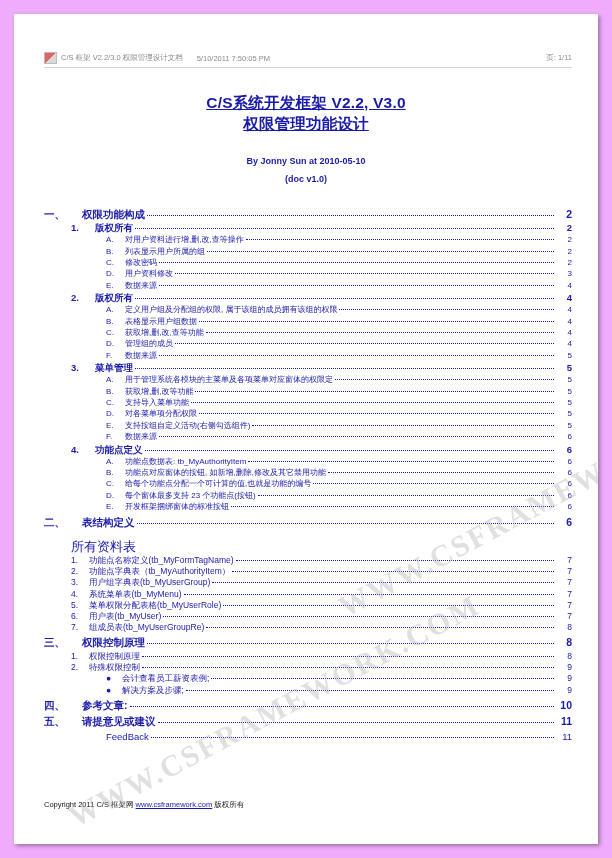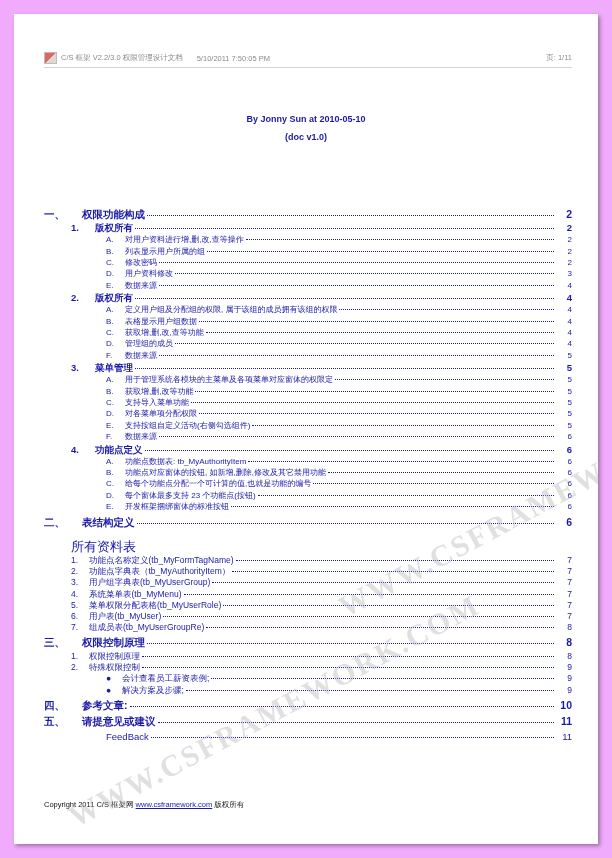--- a/index.html
+++ b/index.html
@@ -236,20 +236,22 @@
 
     <div class="doc-header">
       <span class="hdr-icon"></span>
       <span class="hdr-title">C/S 框架 V2.2/3.0 权限管理设计文档</span>
       <span class="hdr-date">5/10/2011 7:50:05 PM</span>
       <span class="hdr-page">页:  1/11</span>
     </div>
     <div class="hdr-rule"></div>
 
     <div class="title-block">
+      <div class="title-line">C/S系统开发框架 V2.2, V3.0</div>
+      <div class="title-line">权限管理功能设计</div>
       <div class="byline">
         <span>By Jonny Sun at </span><span class="dt">2010-05-10</span>
       </div>
       <div class="docver">(doc v1.0)</div>
     </div>
 
     <div class="toc" id="toc">
         <div class="row lvl1">
           <span class="num">一、</span>
           <span class="txt">权限功能构成</span>

